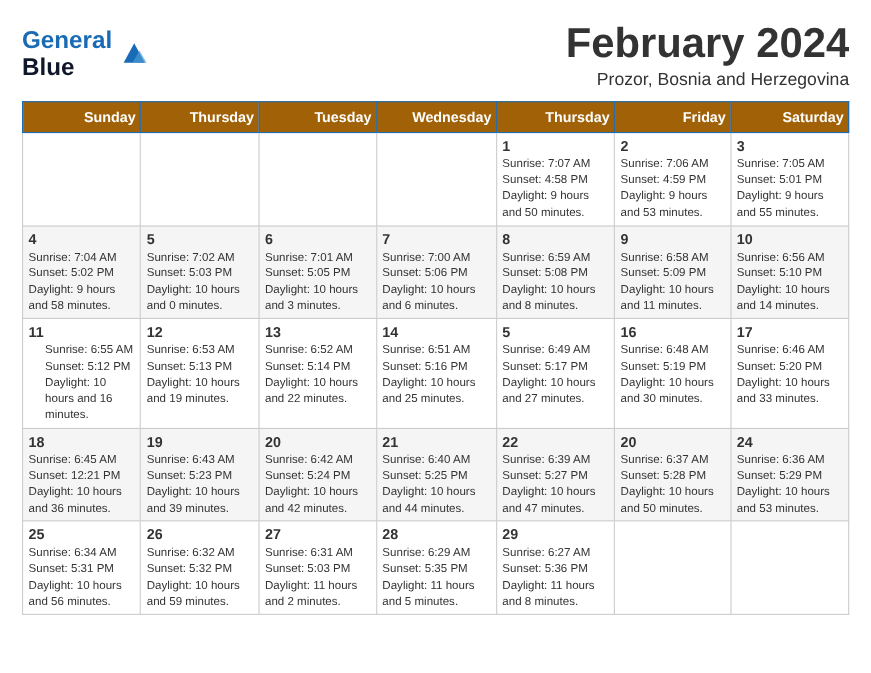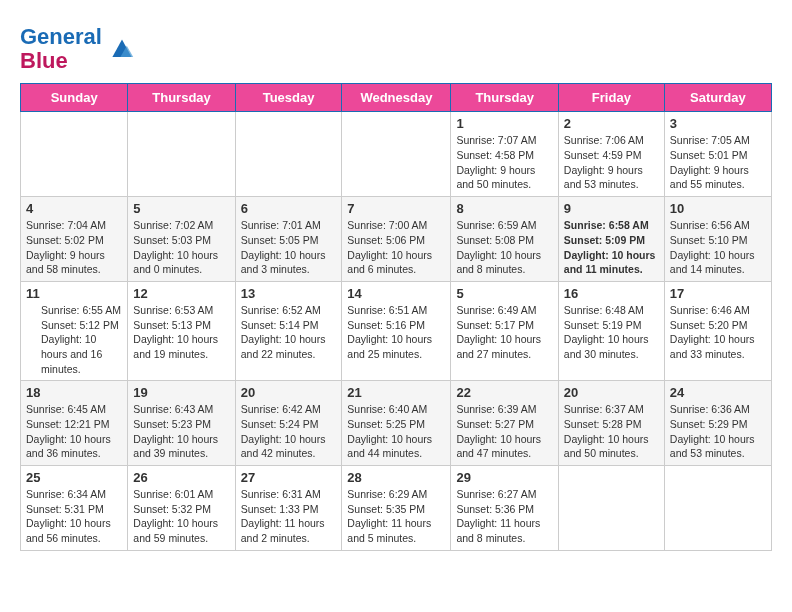--- a/index.html
+++ b/index.html
@@ -49,26 +49,26 @@
       font-size: 16px;
       color: #333;
       margin-top: 2px;
     }
     .calendar-table {
       width: 100%;
       border-collapse: collapse;
       border: 1px solid #ccc;
     }
     .calendar-table th {
-      background-color: #ec4899;
+      background-color: #a16207;
       color: #fff;
       font-size: 13px;
       font-weight: bold;
       padding: 6px 4px;
-      text-align: center;
+      text-align: right;
       border: 1px solid #1a6bb5;
     }
     .calendar-table td {
       vertical-align: top;
       width: 113px;
       min-height: 80px;
       padding: 4px 5px;
       border: 1px solid #ccc;
       font-size: 10.5px;
       color: #333;
@@ -93,27 +93,31 @@
     }
   </style>
 </head>
 <body>
 
 <div class="header-area">
   <div class="logo">
     <div>
       <div class="logo-text">
         <span>General</span><br>
-        <span style="color:#be185d;">Blue</span>
+        <span style="color:#0f172a;">Blue</span>
       </div>
     </div>
     <svg class="logo-icon" viewBox="0 0 40 40">
       <polygon points="8,30 20,8 32,30" fill="#1a6bb5"></polygon>
       <polygon points="18,30 26,16 34,30" fill="#4a9ad4" opacity="0.7"></polygon>
     </svg>
+  </div>
+  <div class="title-area">
+    <div class="month-title">February 2024</div>
+    <div class="location-title">Prozor, Bosnia and Herzegovina</div>
   </div>
 </div>
 
 <table class="calendar-table">
   <thead>
     <tr>
     <th>Sunday</th>
         <th>Thursday</th>
         <th>Tuesday</th>
         <th>Wednesday</th>
@@ -173,21 +177,21 @@
 Daylight: 10 hours and 6 minutes.</div>
         </td>
         <td>
           <span class="day-number">8</span>
           <div class="day-info" style="white-space: pre-line;">Sunrise: 6:59 AM
 Sunset: 5:08 PM
 Daylight: 10 hours and 8 minutes.</div>
         </td>
         <td>
           <span class="day-number">9</span>
-          <div class="day-info" style="white-space: pre-line; font-weight: bold;">Sunrise: 6:58 AM
+          <div class="day-info" style="white-space: pre-line;">Sunrise: 6:58 AM
 Sunset: 5:09 PM
 Daylight: 10 hours and 11 minutes.</div>
         </td>
         <td>
           <span class="day-number">10</span>
           <div class="day-info" style="white-space: pre-line;">Sunrise: 6:56 AM
 Sunset: 5:10 PM
 Daylight: 10 hours and 14 minutes.</div>
         </td>
       </tr>
@@ -281,28 +285,28 @@
       </tr>
       <tr>
         <td>
           <span class="day-number">25</span>
           <div class="day-info" style="white-space: pre-line;">Sunrise: 6:34 AM
 Sunset: 5:31 PM
 Daylight: 10 hours and 56 minutes.</div>
         </td>
         <td>
           <span class="day-number">26</span>
-          <div class="day-info" style="white-space: pre-line;">Sunrise: 6:01 AM
+          <div class="day-info" style="white-space: pre-line;">Sunrise: 6:32 AM
 Sunset: 5:32 PM
 Daylight: 10 hours and 59 minutes.</div>
         </td>
         <td>
           <span class="day-number">27</span>
           <div class="day-info" style="white-space: pre-line;">Sunrise: 6:31 AM
-Sunset: 1:33 PM
+Sunset: 5:03 PM
 Daylight: 11 hours and 2 minutes.</div>
         </td>
         <td>
           <span class="day-number">28</span>
           <div class="day-info" style="white-space: pre-line;">Sunrise: 6:29 AM
 Sunset: 5:35 PM
 Daylight: 11 hours and 5 minutes.</div>
         </td>
         <td>
           <span class="day-number">29</span>

